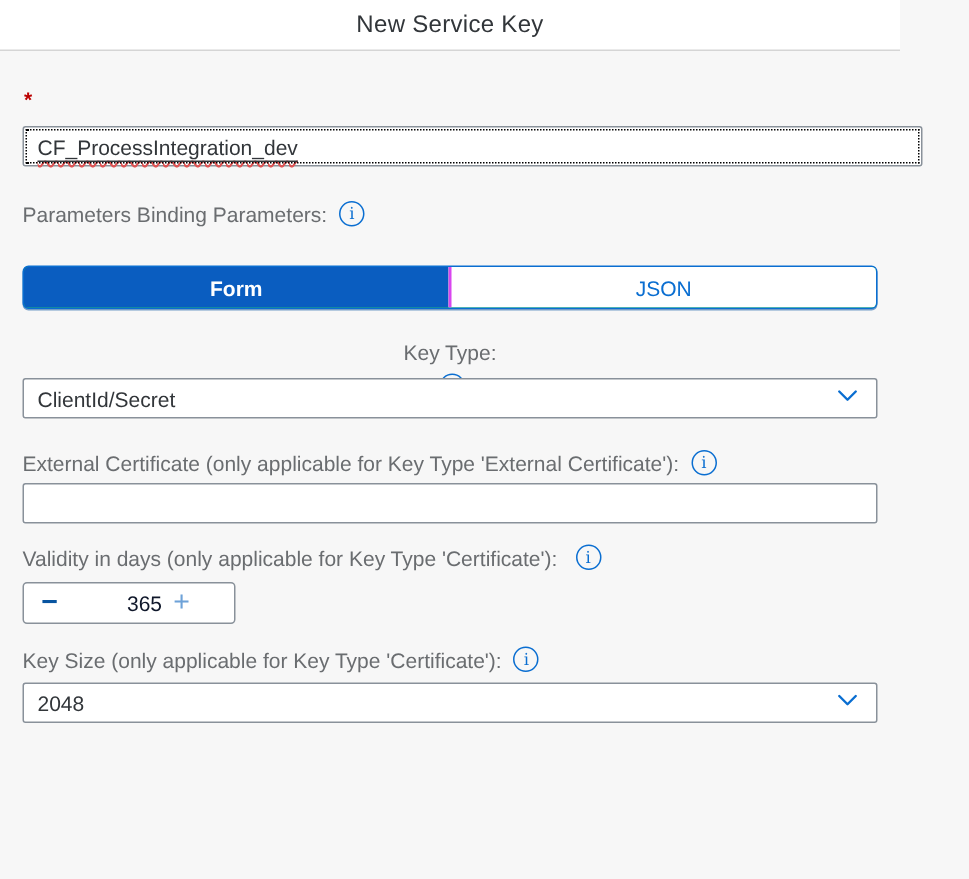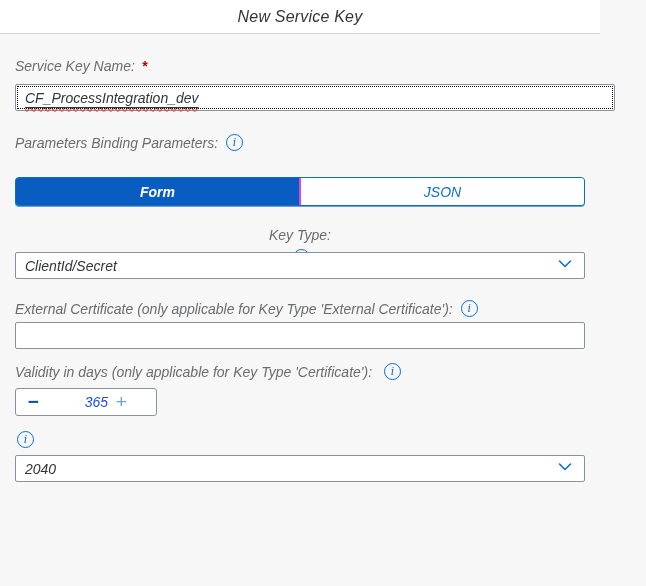--- a/index.html
+++ b/index.html
@@ -3,21 +3,21 @@
 <meta charset="utf-8">
 <style>
   html,body{margin:0;padding:0;}
   body{
     width:646px;height:586px;
     background:#f7f7f7;
     font-family:"Liberation Sans", sans-serif;
     color:#32363a;
     overflow:hidden;
   }
-  .dialog{width:600px;height:586px;position:relative;font-style:italic;}
+  .dialog{width:600px;height:586px;position:relative;}
 
   
   .dlg-header{
     height:33px;background:#ffffff;border-bottom:1px solid #d5d5d5;
     display:flex;align-items:center;justify-content:center;
   }
   .dlg-title{font-size:16px;color:#32363a;letter-spacing:.2px;}
 
   
   .content{position:absolute;top:34px;left:0;right:0;bottom:0;}
@@ -67,21 +67,21 @@
 
   
   .stepper{
     width:142px;height:28px;background:#fff;border:1px solid #89919a;border-radius:3px;
     display:flex;align-items:center;box-sizing:border-box;
   }
   .step-dec{
     width:34px;text-align:center;color:#0854a0;font-size:19px;font-weight:600;
     line-height:26px;cursor:pointer;user-select:none;
   }
-  .step-val{width:58px;text-align:right;font-size:14px;color:#1d4ed8;}
+  .step-val{width:58px;text-align:right;font-size:14px;color:#0f172a;}
   .step-inc{
     width:26px;text-align:center;color:#6ea2d8;font-size:19px;font-weight:500;
     line-height:26px;cursor:pointer;user-select:none;
   }
 
   
   .g1-label{top:24px;}   .g1-field{top:50px;}
   .g2-label{top:100px;}  .g2-field{top:143px;}
   .g3-label{top:193px;flex-direction:column;}  .g3-field{top:218px;}
   .g4-label{top:266px;}  .g4-field{top:288px;}
@@ -93,21 +93,20 @@
 
 <div class="dialog">
 
   <div class="dlg-header">
     <span class="dlg-title">New Service Key</span>
   </div>
 
   <div class="content">
 
     <div class="group lbl-row g1-label">
-      <span class="lbl">Service Key Name:</span>
         <span class="req">*</span>
     </div>
     <div class="group field focused g1-field">
       <span class="spell"><span class="uline">CF_ProcessIntegration_dev</span></span>
     </div>
 
     <div class="group lbl-row g2-label">
       <span class="lbl">Parameters Binding Parameters:</span>
       <span class="info-icon">i</span>
     </div>
@@ -143,24 +142,25 @@
     </div>
     <div class="group g5-field" style="right:auto;">
       <div class="stepper">
         <span class="step-dec">−</span>
         <span class="step-val">365</span>
         <span class="step-inc">+</span>
       </div>
     </div>
 
     <div class="group lbl-row g6-label">
+      <span class="lbl">Key Size (only applicable for Key Type 'Certificate'):</span>
       <span class="info-icon">i</span>
     </div>
     <div class="group field select g6-field">
-      <span>2040</span>
+      <span>2048</span>
       <span class="chevron">
         <svg width="16" height="16" viewBox="0 0 16 16">
             <path d="M2.5 5 L8 10.5 L13.5 5" fill="none" stroke="#0a6ed1" stroke-width="1.6" stroke-linecap="round" stroke-linejoin="round"></path>
           </svg>
       </span>
     </div>
 
   </div>
 </div>
 

